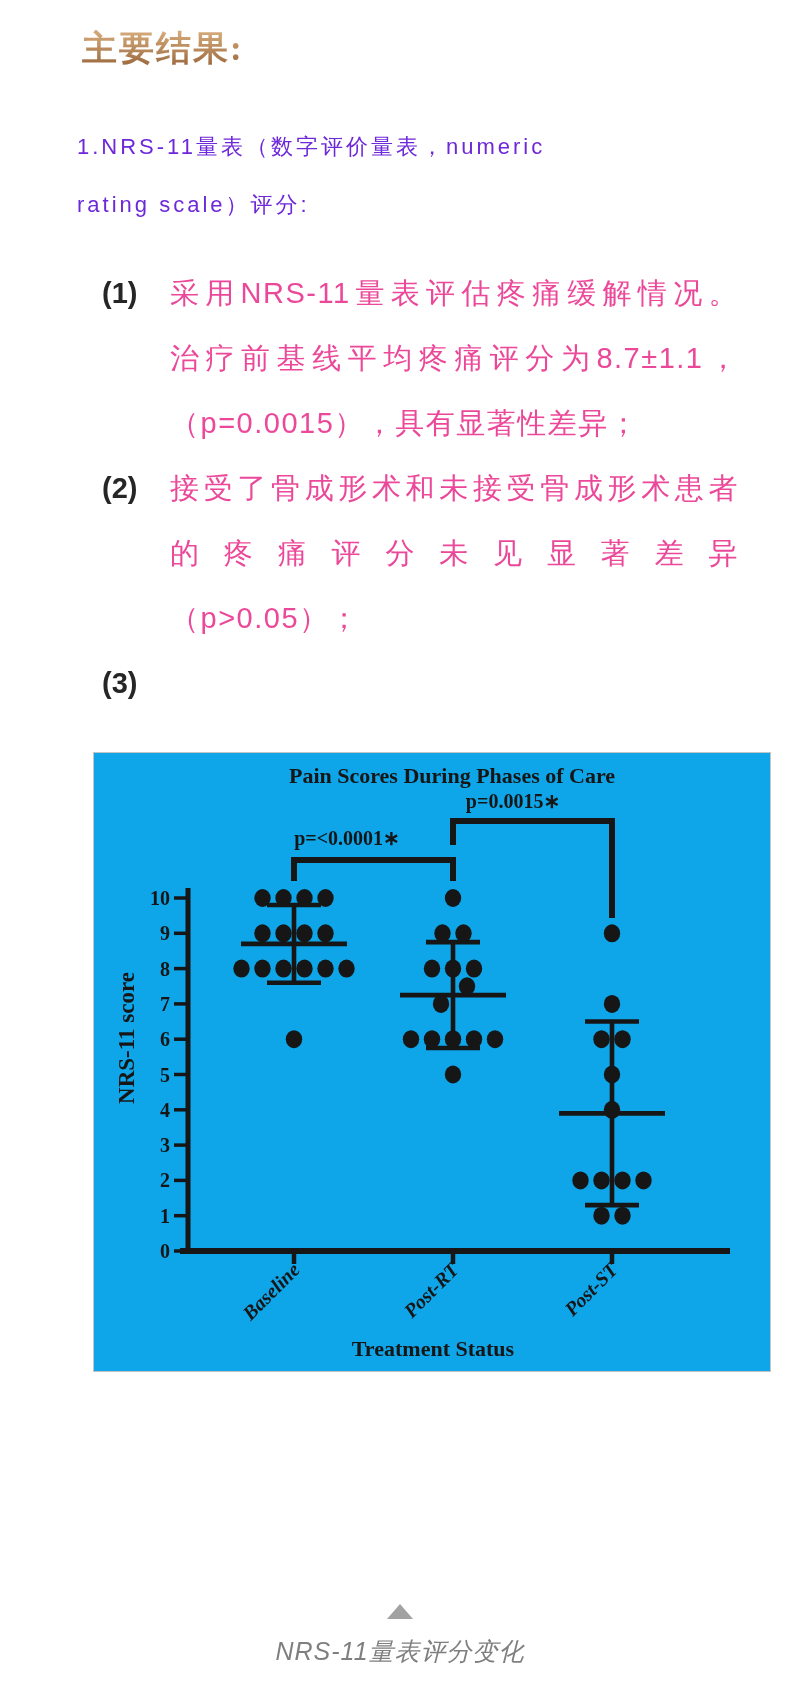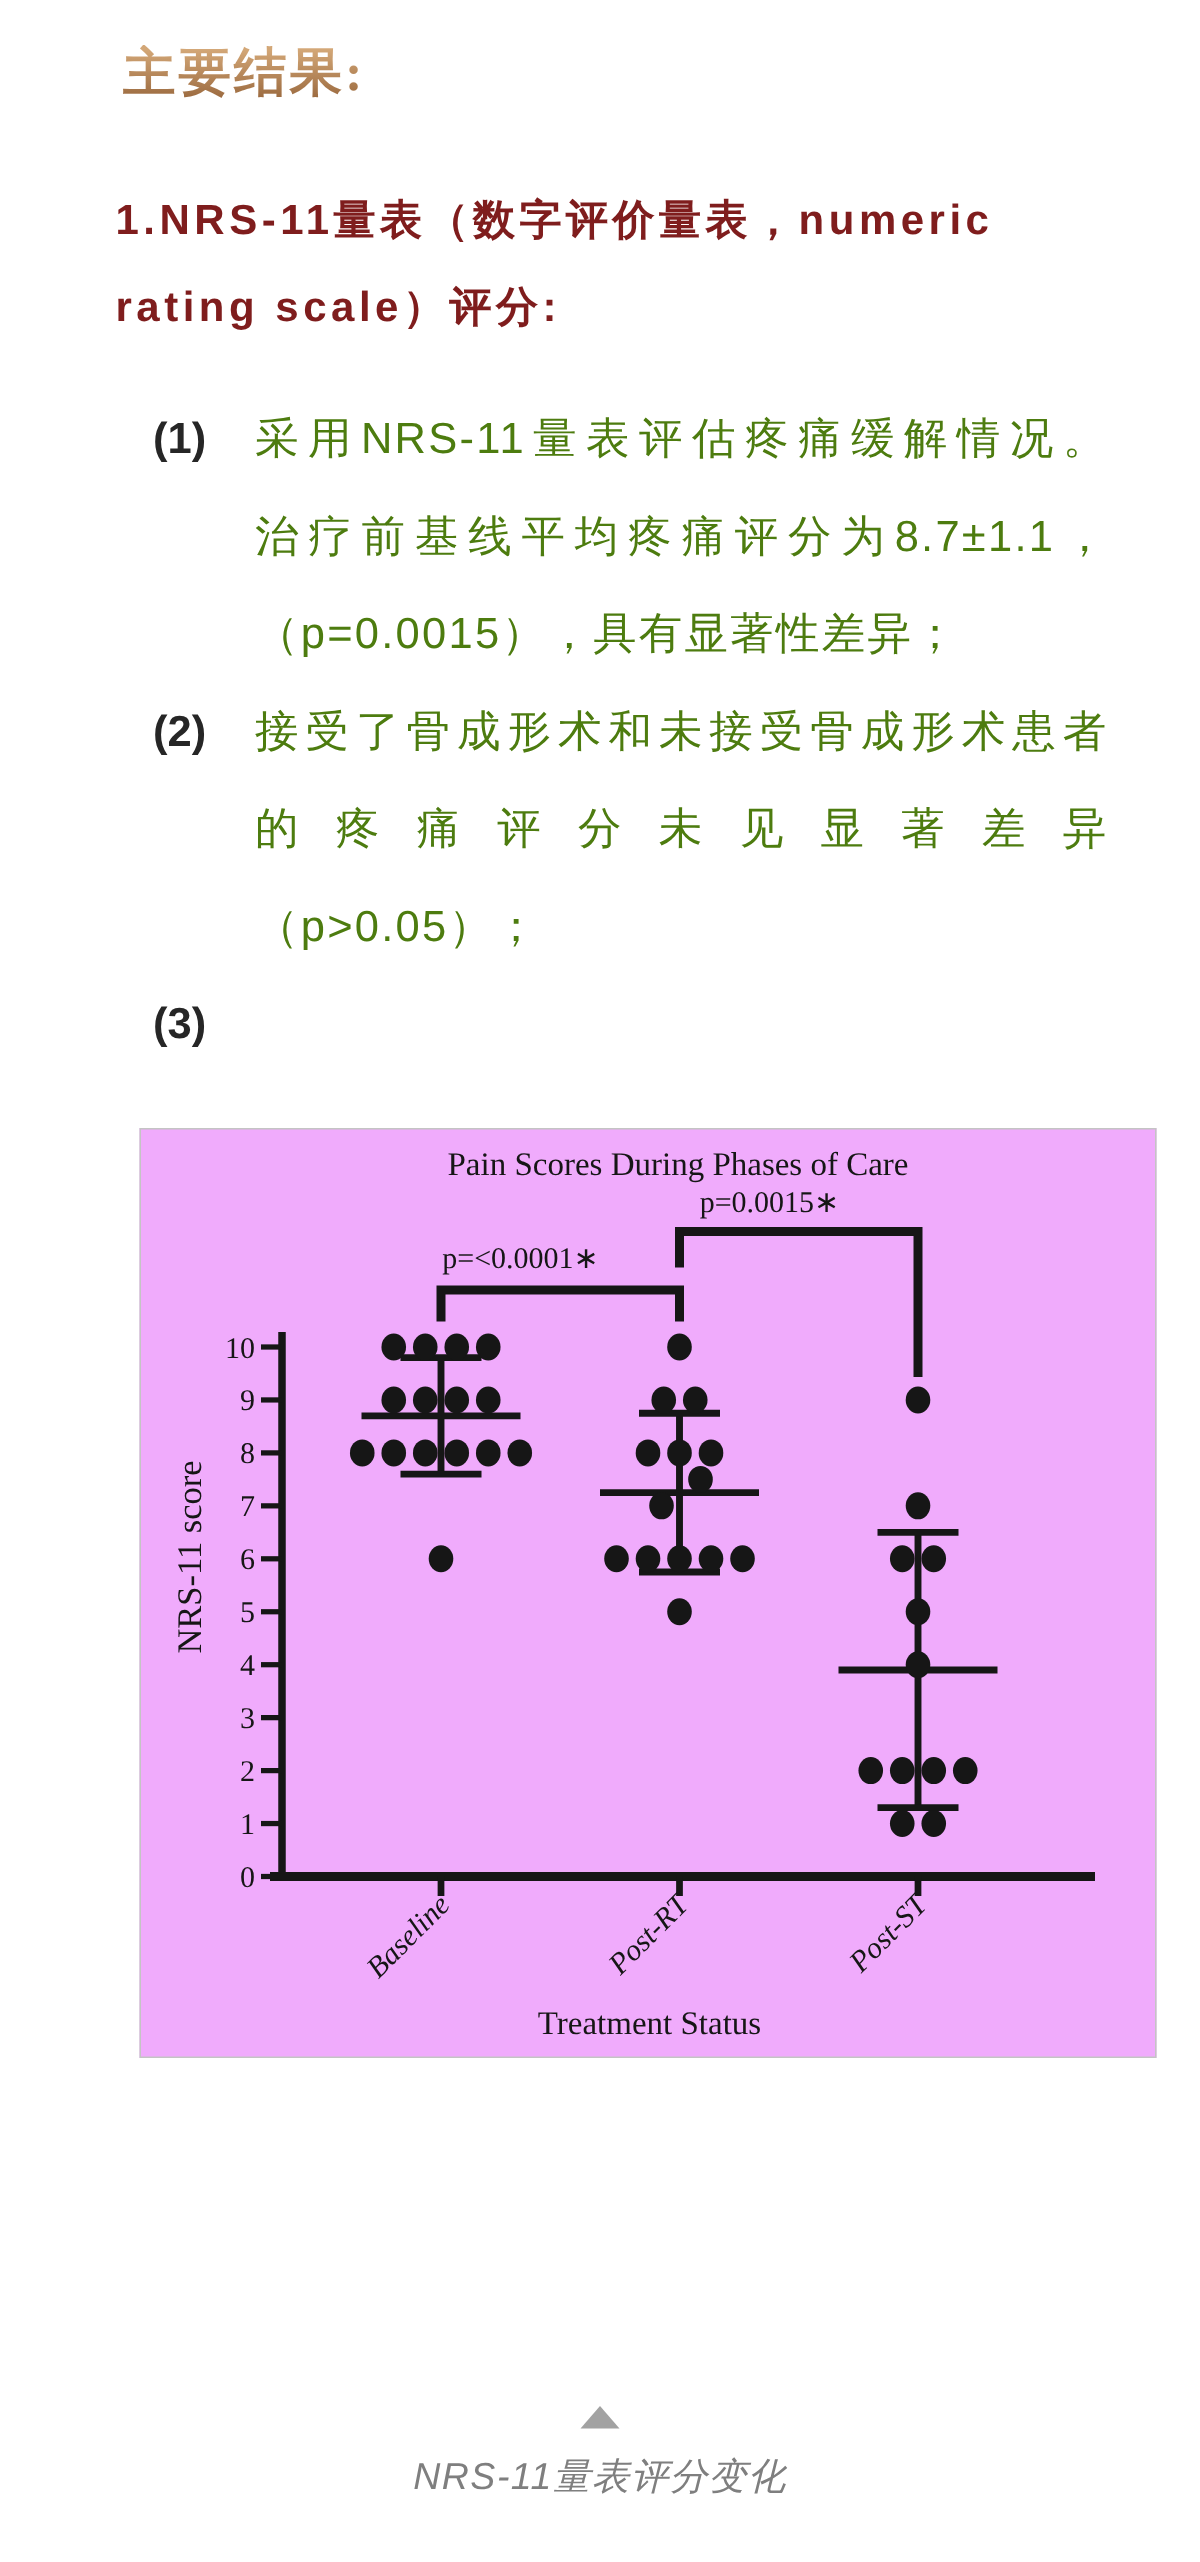--- a/index.html
+++ b/index.html
@@ -7,34 +7,34 @@
         font-family:"Liberation Sans",sans-serif;padding-left:27px;}
   
   .gold-title{margin:30px 0 0 55px;font-family:"Liberation Serif",serif;font-weight:bold;
         font-size:35px;line-height:38px;letter-spacing:2px;color:#b5824e;}
   @supports ((-webkit-background-clip:text)){
     .gold-title{background:linear-gradient(180deg,#d3a777 8%,#9d6c41 92%);
         -webkit-background-clip:text;background-clip:text;color:transparent;
         -webkit-text-fill-color:transparent;}
   }
   
-  .heading{margin:50px 0 0 50px;width:700px;font-weight:bold;font-size:28px;
-        line-height:58px;letter-spacing:3px;color:#7f1d1d;}
+  .heading{margin:50px 0 0 50px;width:700px;font-weight:normal;font-size:22px;
+        line-height:58px;letter-spacing:3px;color:#6d28d9;}
   .heading .hline{display:block;}
   
   .list{margin-top:27px;}
   .item{display:flex;padding-left:75px;}
   .marker{flex:none;width:68px;font-weight:bold;font-size:29px;line-height:65px;color:#262626;}
   .para{width:569px;}
-  .tline{font-size:29px;line-height:65px;color:#4d7c0f;letter-spacing:1.5px;
+  .tline{font-size:29px;line-height:65px;color:#ec4899;letter-spacing:1.5px;
         text-align:justify;text-align-last:justify;text-justify:inter-character;font-weight:300;}
   .tline.last{text-align-last:left;}
   
   .figure{margin:36px 0 0 66px;width:676px;height:618px;border:1px solid #c4c4c4;
-        background:#f0abfc;box-sizing:content-box;}
+        background:#0ea5e9;box-sizing:content-box;font-weight:bold;}
   .figure svg{display:block;width:676px;height:618px;}
   .ser{font-family:"Liberation Serif",serif;fill:#161616;}
   .it{font-style:italic;}
   
   .caption-wrap{position:absolute;left:0;top:1604px;width:800px;text-align:center;font-style:italic;}
   .tri{display:block;margin:0 auto;width:0;height:0;border-left:13px solid transparent;
         border-right:13px solid transparent;border-bottom:15px solid #a2a2a2;}
   .caption-text{display:block;margin-top:17px;font-size:25px;line-height:30px;
         letter-spacing:1px;color:#7f7f7f;}
 </style>

